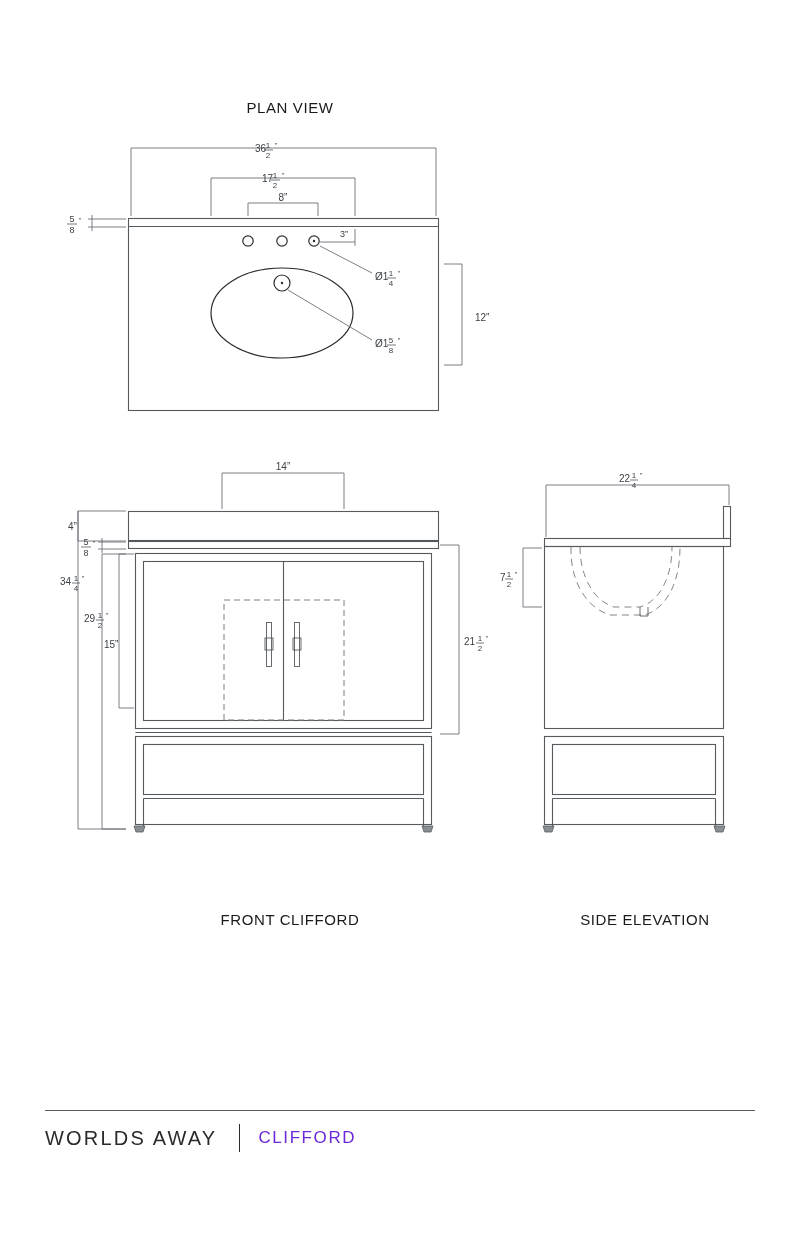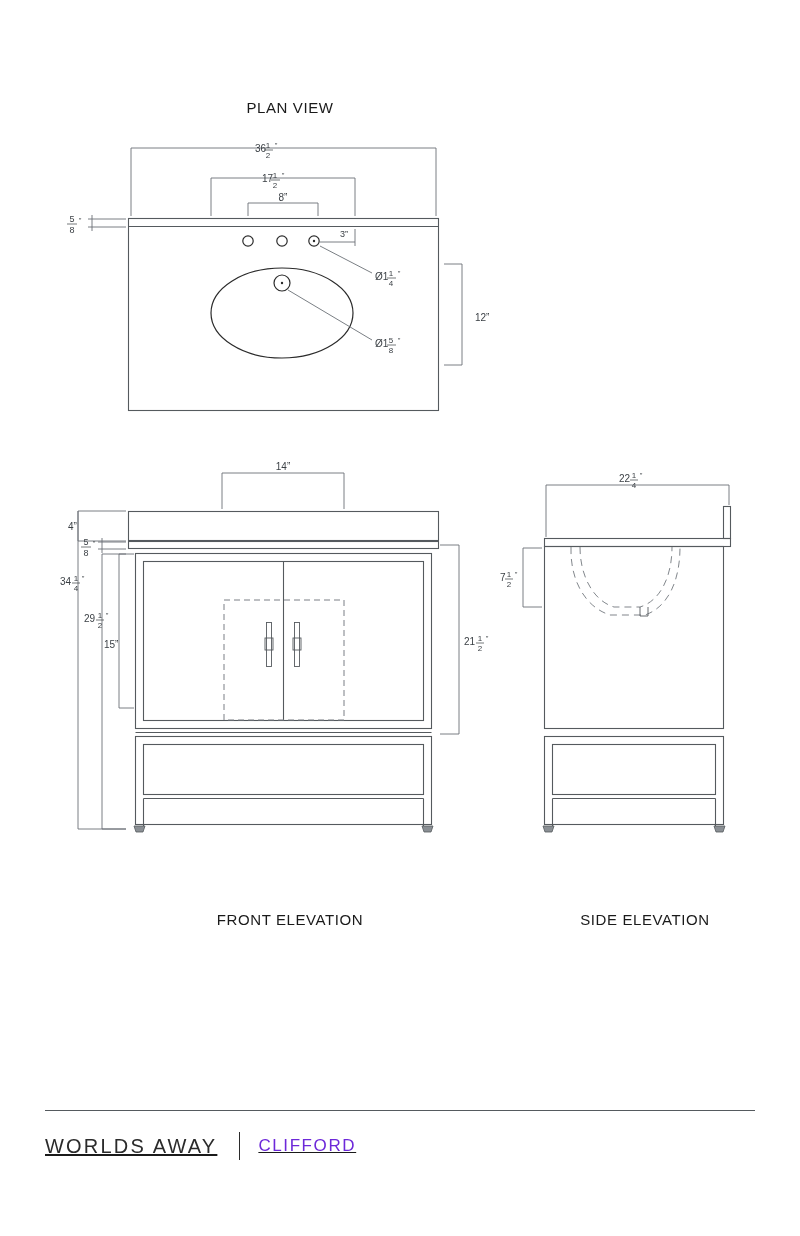--- a/index.html
+++ b/index.html
@@ -39,25 +39,24 @@
     left: 45px;
     top: 1110px;
     width: 710px;
   }
   #footer-rule {
     width: 100%;
     height: 1px;
     background: #555a5e;
   }
   #footer-brands {
-    margin-top: 20px;
+    margin-top: 12px;
     display: flex;
     align-items: center;
     height: 30px;
-    text-decoration: underline;
   }
   #brand-primary {
     font-family: "Liberation Sans", sans-serif;
     font-size: 20px;
     letter-spacing: 2.2px;
     font-weight: 300;
     color: #2b2b2b;
     white-space: nowrap;
   }
   #brand-divider {
@@ -76,21 +75,21 @@
   }
   svg { display: block; }
   text { font-family: "Liberation Sans", sans-serif; fill: #3a3f44; }
 </style>
 </head>
 <body>
 
 <div id="sheet">
 
   <div class="view-title" id="plan-view-title">PLAN VIEW</div>
-  <div class="view-title" id="front-elev-title">FRONT ELEVATION</div>
+  <div class="view-title" id="front-elev-title">FRONT CLIFFORD</div>
   <div class="view-title" id="side-elev-title">SIDE ELEVATION</div>
 
   <svg id="plan-view-svg" width="800" height="440" style="position:absolute;left:0;top:0;">
     <g fill="none" stroke="#555a5e" stroke-width="1.1">
 
       <rect x="128.5" y="218.5" width="310" height="192"></rect>
 
       <line x1="128.5" y1="226.5" x2="438.5" y2="226.5"></line>
     </g>
     <g fill="none" stroke="#2b2b2b" stroke-width="1.2">

